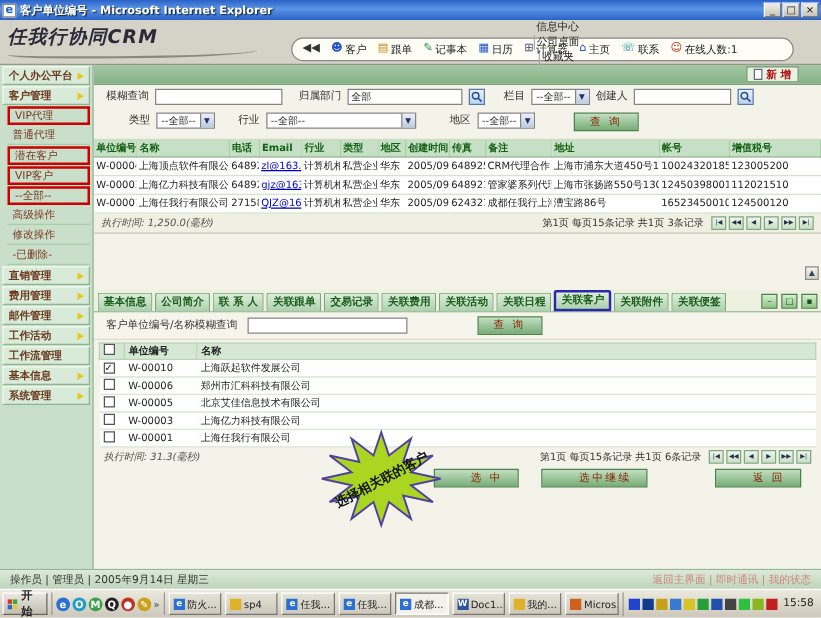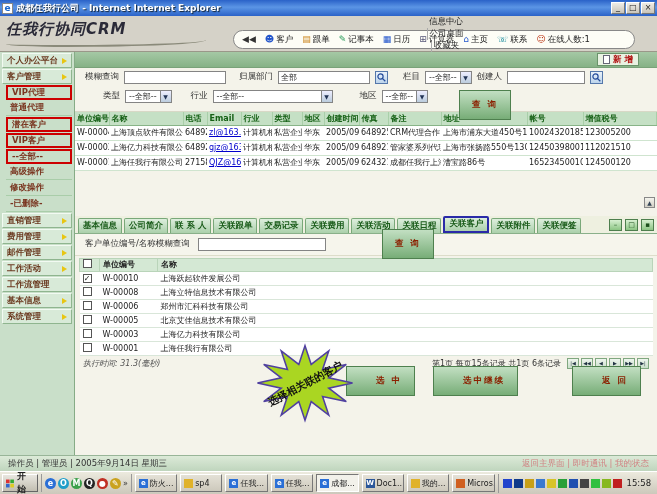--- a/index.html
+++ b/index.html
@@ -34,21 +34,21 @@
   .tico.blue{color:#2255cc}.tico.orange{color:#cc8822}.tico.green{color:#229955}
   .tico.gray{color:#557}.tico.teal{color:#118899}.tico.red{color:#bb3311}.tico.dark{color:#333}
 
   
   .bodyrow { display:flex; height:403px; }
   .sidebar { width:75px; background:#c9dfc9; border-right:1px solid #86ab86; padding-top:0; }
   .main { flex:1; position:relative; background:#f4f3ea; overflow:hidden; }
 
   
   .sb-item { position:relative; margin:1px 2px 0 2px; height:15px; display:flex; align-items:center;
-    padding:0 4px; font-size:8.5px; color:#6b3a20; white-space:nowrap; overflow:hidden;font-weight:bold; }
+    padding:0 4px; font-size:8.5px; color:#6b3a20; white-space:nowrap; overflow:hidden; }
   .sb-item.hdr { background:#d8ead8; border:1px solid #f2faf2; border-right-color:#8fb58f;
     border-bottom-color:#8fb58f; font-weight:bold; }
   .sb-item.sub { margin-left:6px; border-bottom:1px solid #a9cda9; color:#7a3520; }
   .sb-item.boxed { border:2px solid #cc0000; }
   .yarrow { margin-left:auto; width:0; height:0; border-left:5px solid #e8c613; border-top:3px solid transparent;
     border-bottom:3px solid transparent; }
 
   
   .actionbar { height:16px; background:linear-gradient(#a5c8a5,#86b286); display:flex; align-items:center;
     justify-content:flex-end; padding-right:18px; border-bottom:1px solid #79a279; }
@@ -59,23 +59,23 @@
   
   .sform { padding:3px 6px 2px 10px; font-size:8.5px; color:#333; border-bottom:1px solid #d8d8c6; }
   .srow { display:flex; gap:5px; height:19px; }
   .srow label { white-space:nowrap; }
   .tin { height:13px; border:1px solid #848484; background:#fff; font-size:8px; padding:0 2px; }
   .sel { height:13px; border:1px solid #848484; background:#fff; display:inline-flex; align-items:center; font-size:8px; }
   .sel .val { padding:0 3px; white-space:nowrap; }
   .sel .da { width:11px; height:11px; background:linear-gradient(#eef,#bcd); border-left:1px solid #848484;
     color:#235; font-size:6px; line-height:11px; text-align:center; }
   .mag { width:13px; height:13px; background:linear-gradient(#eaf2fa,#bcd4ec); border:1px solid #5577aa; }
-  .btn-green { height:30px; display:inline-flex; align-items:center; justify-content:center;
+  .btn-green { height:15px; display:inline-flex; align-items:center; justify-content:center;
     background:linear-gradient(#c2dfc2,#77ad77); border:1px solid #4e804e; color:#8b2000;
-    font-size:8.5px; font-weight:bold; padding:0 12px; letter-spacing:2px; white-space:nowrap; }
+    font-size:8.5px; font-weight:normal; padding:0 12px; letter-spacing:2px; white-space:nowrap; }
 
   
   table { border-collapse:collapse; table-layout:fixed; width:100%; }
   .t1 th { background:#c5e0c5; color:#156015; font-size:8px; font-weight:bold; height:13px;
     border-right:1px solid #a9cfa9; border-bottom:1px solid #88b488; text-align:left; padding:0 2px;
     white-space:nowrap; overflow:hidden; }
   .t1 td { height:15px; font-size:8px; color:#222; background:#fff; border-bottom:1px solid #cfe4cf;
     padding:0 2px; white-space:nowrap; overflow:hidden; }
   .t1 td.link { color:#0000cc; text-decoration:underline; }
   .tfooter { height:16px; display:flex; align-items:center; padding:0 6px; font-size:8px;
@@ -145,21 +145,21 @@
   .tray { margin-left:auto; height:19px; display:flex; align-items:center; gap:2px; padding:0 4px;
     border-left:1px solid #999; }
   .trico { width:9px; height:9px; flex:none; }
   .clock { font-size:8.5px; color:#222; margin-left:3px; }
 </style>
 </head>
 <body>
 
 <div class="titlebar">
   <span class="appicon">e</span>
-  <span class="ttext">成都任我行公司 - Internet Internet Explorer</span>
+  <span class="ttext">客户单位编号 - Microsoft Internet Explorer</span>
   <span class="winbtn">_</span>
   <span class="winbtn">□</span>
   <span class="winbtn">×</span>
 </div>
 
 <div class="chrome">
   <div class="logo">任我行协同CRM</div>
   <div class="menurow">
     <span class="menu-item">信息中心</span>
     <span class="menu-item">公司桌面</span>
@@ -395,20 +395,32 @@
             <td>2005/09/05</td>
         <td>62432101</td>
             <td>成都任我行上海办</td>
         <td>漕宝路86号</td>
             <td>1652345001020120</td>
         <td>124500120</td>
       </tr>
     </tbody>
       </table>
 
+    <div class="tfooter">
+      <span class="exec">执行时间: 1,250.0(毫秒)</span>
+      <span class="pginfo">第1页 每页15条记录 共1页 3条记录</span>
+      <span class="pgbtns">
+        <span class="pgb">|◀</span>
+        <span class="pgb">◀◀</span>
+        <span class="pgb">◀</span>
+        <span class="pgb">▶</span>
+        <span class="pgb">▶▶</span>
+        <span class="pgb">▶|</span>
+      </span>
+    </div>
 
     <div class="gap1">
       <span class="scrollup">▲</span>
     </div>
 
     <div class="tabsrow">
       <span class="tab">基本信息</span>
       <span class="tab">公司简介</span>
       <span class="tab">联 系 人</span>
       <span class="tab">关联跟单</span>
@@ -442,25 +454,20 @@
         <tbody>
             <tr>
           <th><span class="cbx"></span></th>
           <th>单位编号</th>
           <th>名称</th>
         </tr>
         <tr>
           <td><span class="cbx checked"></span></td>
           <td>W-00010</td>
               <td>上海跃起软件发展公司</td>
-        </tr>
-        <tr>
-          <td><span class="cbx"></span></td>
-          <td>W-00008</td>
-              <td>上海立特信息技术有限公司</td>
         </tr>
         <tr>
           <td><span class="cbx"></span></td>
           <td>W-00006</td>
               <td>郑州市汇科科技有限公司</td>
         </tr>
         <tr>
           <td><span class="cbx"></span></td>
           <td>W-00005</td>
               <td>北京艾佳信息技术有限公司</td>

